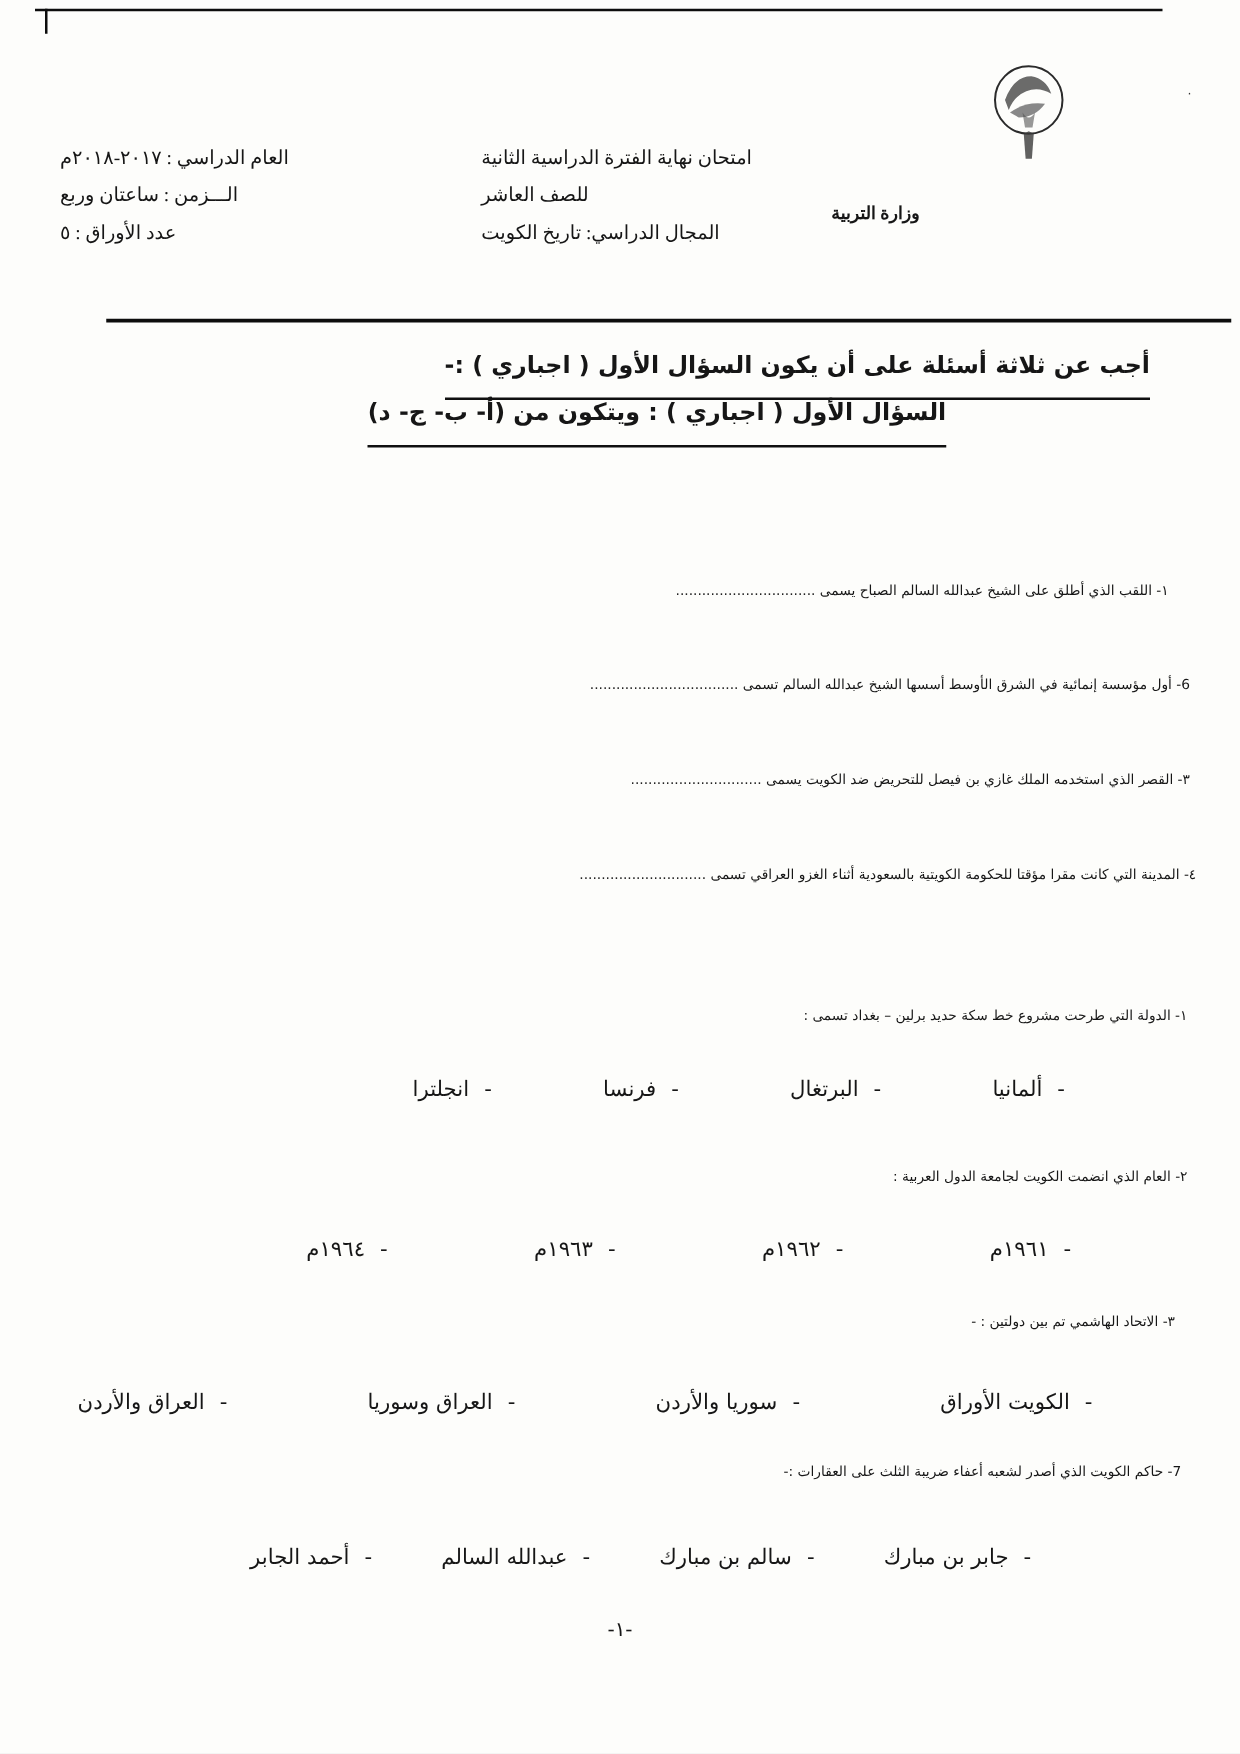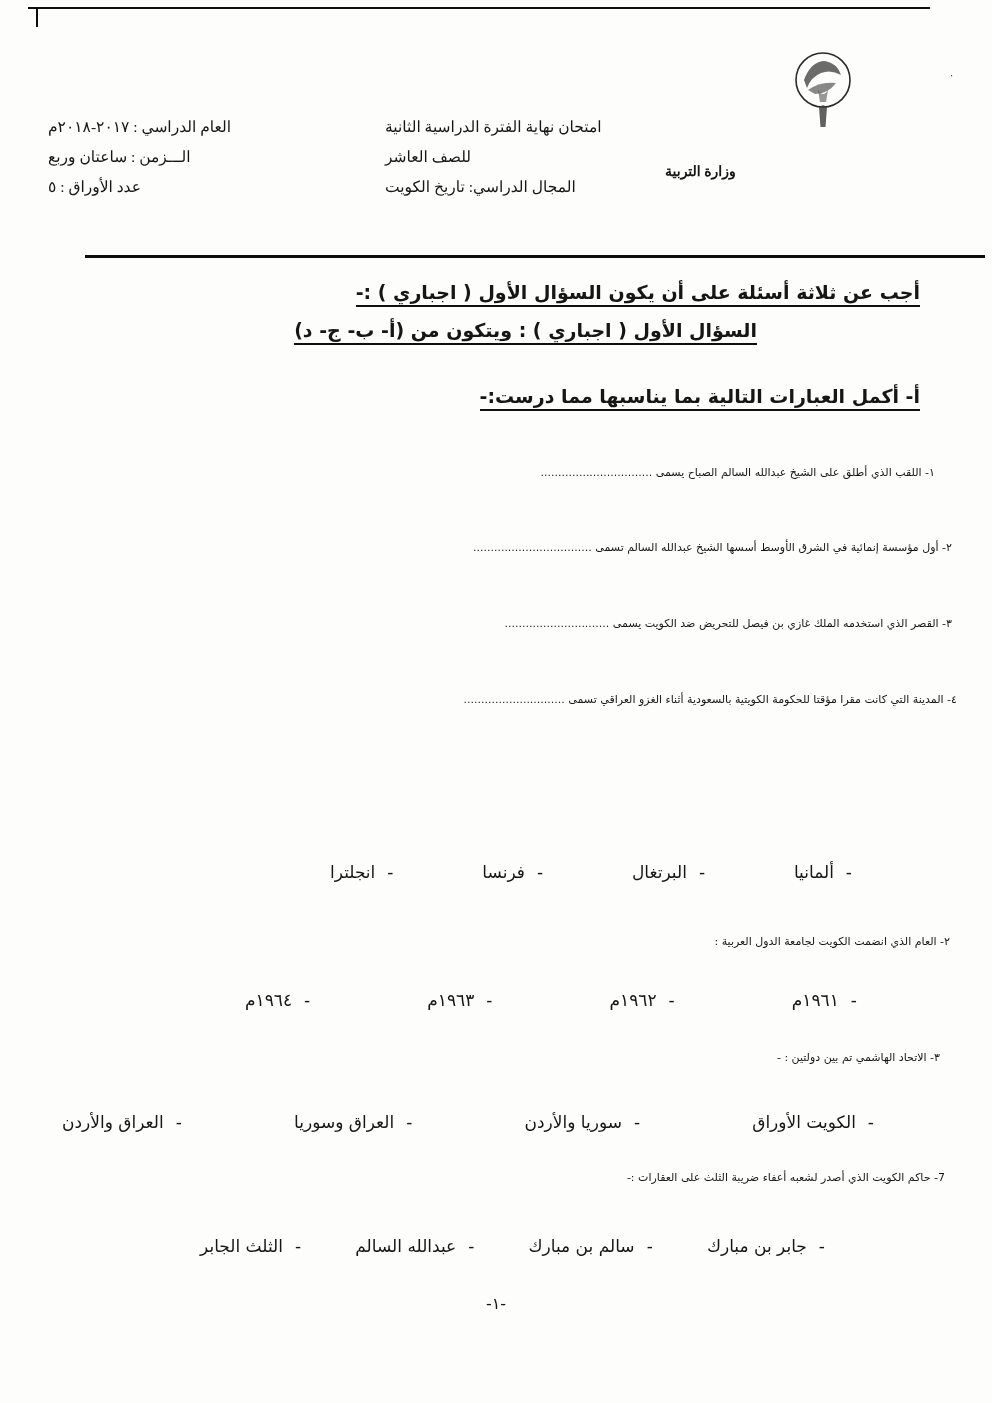--- a/index.html
+++ b/index.html
@@ -7,21 +7,21 @@
     position:relative;
     width:992px;height:1403px;
     margin:0 auto;
     background:#fdfdfb;
     direction:rtl;
     font-family:"DejaVu Sans", sans-serif;
     color:#161616;
     overflow:hidden;
   }
   .abs{position:absolute;white-space:nowrap;}
-  .u{border-bottom:2.5px solid #101010;padding-bottom:2px;}
+  .u{border-bottom:2.5px solid #101010;padding-bottom:15px;}
   .bold{font-weight:bold;}
   .hline{position:absolute;background:#0d0d0d;}
   .speck{position:absolute;color:#333;font-size:10px;}
   .hdr-col{position:absolute;text-align:left;line-height:1.95;font-size:15.5px;font-family:Liberation Serif, serif;}
   .hdr-col .ln{display:block;}
   .q{font-size:11px;letter-spacing:0.2px;}
   .q .dots{letter-spacing:1px;color:#222;}
   .opt-row{position:absolute;display:flex;justify-content:space-between;font-size:17px;}
   .opt{display:inline-flex;align-items:baseline;}
   .opt .dash{margin-inline-end:12px;}
@@ -62,36 +62,36 @@
     <span class="ln">العام الدراسي : ٢٠١٧-٢٠١٨م</span>
     <span class="ln">الـــزمن : ساعتان وربع</span>
     <span class="ln">عدد الأوراق  :   ٥</span>
   </div>
 
   <div class="hline" style="left:85px;top:255px;width:900px;height:3px;"></div>
 
   <div class="abs instr u" style="right:72px;top:281px;">أجب عن ثلاثة أسئلة على أن يكون السؤال الأول ( اجباري ) :-</div>
   <div class="abs instr u" style="right:235px;top:319px;">السؤال الأول ( اجباري ) : ويتكون من (أ- ب- ج- د)</div>
 
-  <div class="abs sec-head u" style="right:72px;top:385px;">أ-   أكمل العبارات التالية بما يناسبها مما درست:-</div>
 
   <div class="abs q" style="right:57px;top:466px;">
     <span>١- اللقب الذي أطلق على الشيخ عبدالله السالم الصباح يسمى </span><span class="dots">................................</span>
   </div>
   <div class="abs q" style="right:40px;top:541px;">
-    <span>٢- أول مؤسسة إنمائية في الشرق الأوسط أسسها الشيخ عبدالله السالم تسمى </span><span class="dots">..................................</span>
+    <span>6- أول مؤسسة إنمائية في الشرق الأوسط أسسها الشيخ عبدالله السالم تسمى </span><span class="dots">..................................</span>
   </div>
   <div class="abs q" style="right:40px;top:617px;">
     <span>٣- القصر الذي استخدمه الملك غازي بن فيصل للتحريض ضد الكويت يسمى </span><span class="dots">..............................</span>
   </div>
   <div class="abs q" style="right:35px;top:693px;">
     <span>٤- المدينة التي كانت مقرا مؤقتا للحكومة الكويتية بالسعودية أثناء الغزو العراقي تسمى </span><span class="dots">.............................</span>
   </div>
 
 
+  <div class="abs q" style="right:42px;top:806px;">١- الدولة التي طرحت مشروع خط سكة حديد برلين – بغداد  تسمى :</div>
   <div class="opt-row" style="left:330px;top:862px;width:522px;">
     <span class="opt">
         <span class="dash">-</span>
         <span>ألمانيا</span>
       </span>
     <span class="opt">
         <span class="dash">-</span>
         <span>البرتغال</span>
       </span>
     <span class="opt">
@@ -153,19 +153,19 @@
     <span class="opt">
         <span class="dash">-</span>
         <span>سالم بن مبارك</span>
       </span>
     <span class="opt">
         <span class="dash">-</span>
         <span>عبدالله السالم</span>
       </span>
     <span class="opt">
         <span class="dash">-</span>
-        <span>الثلث الجابر</span>
+        <span>أحمد الجابر</span>
       </span>
   </div>
 
   <div class="pagenum" style="top:1294px;">-١-</div>
 
 </div>
 
 </body></html>

